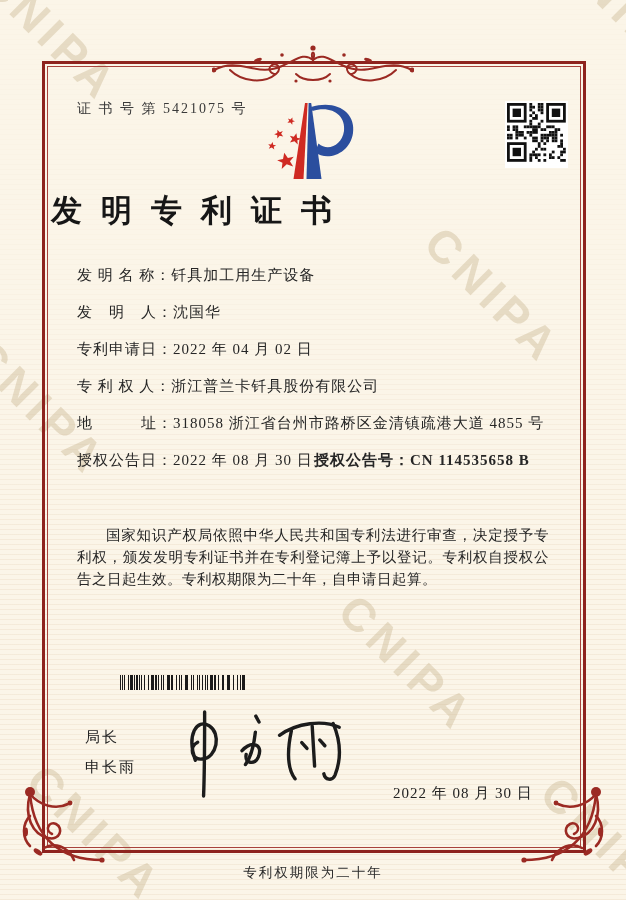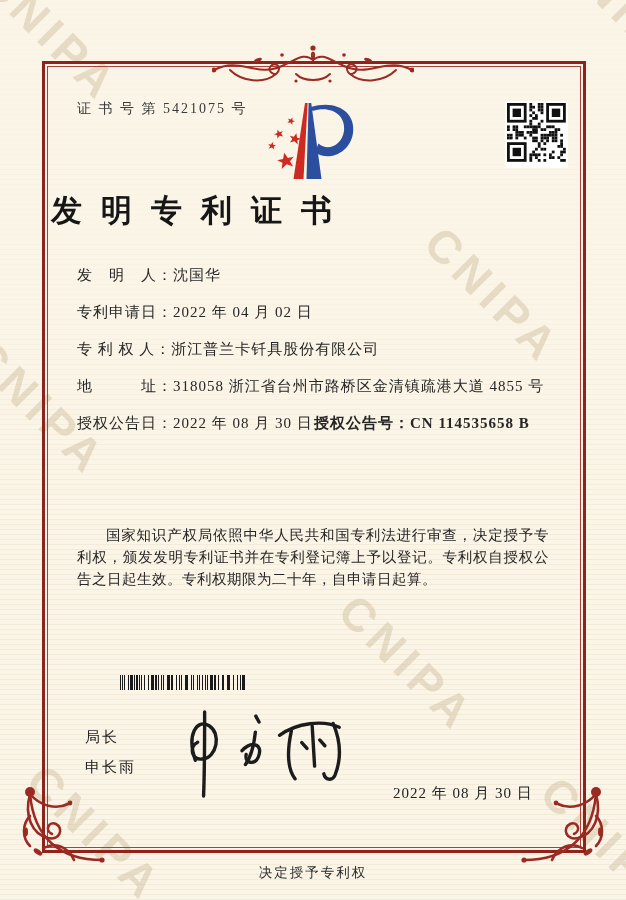--- a/index.html
+++ b/index.html
@@ -276,20 +276,23 @@
         <rect x="44.8" y="5.6" width="8.399999999999999" height="8.399999999999999" fill="#111"></rect>
         <rect x="0" y="39.199999999999996" width="19.599999999999998" height="19.599999999999998" fill="#111"></rect>
         <rect x="2.8" y="42" width="14" height="14" fill="#fff"></rect>
         <rect x="5.6" y="44.8" width="8.399999999999999" height="8.399999999999999" fill="#111"></rect>
       </svg></div>
 
   <div class="title">发明专利证书</div>
 
   <div class="fields">
     <div class="field-row">
+      <span class="lbl">发 明 名 称：</span><span>钎具加工用生产设备</span>
+    </div>
+    <div class="field-row">
       <span class="lbl">发　明　人：</span><span>沈国华</span>
     </div>
     <div class="field-row">
       <span class="lbl">专利申请日：</span><span>2022 年 04 月 02 日</span>
     </div>
     <div class="field-row">
       <span class="lbl">专 利 权 人：</span><span>浙江普兰卡钎具股份有限公司</span>
     </div>
     <div class="field-row">
       <span class="lbl">地　　　址：</span><span>318058 浙江省台州市路桥区金清镇疏港大道 4855 号</span>
@@ -363,15 +366,15 @@
       <path d="M124,32 C119,52 119,70 126,80"></path>
       <path d="M166,26 C173,44 173,62 166,78 C163,84 156,82 155,76"></path>
       <path d="M145,28 L146,68"></path>
       <path d="M134,44 L139,50"></path>
       <path d="M152,42 L157,48"></path>
     </g>
   </svg>
 
   <div class="issue-date">2022 年 08 月 30 日</div>
 
-  <div class="note">决定授予专利权</div>
+  <div class="note">专利权期限为二十年</div>
 
 </div>
 
 </body></html>

